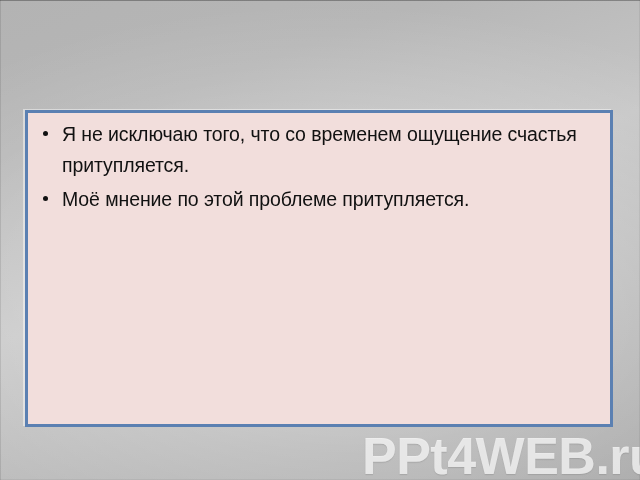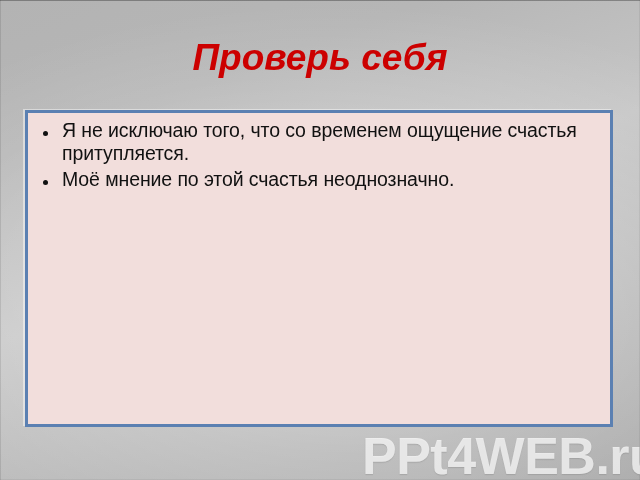--- a/index.html
+++ b/index.html
@@ -68,21 +68,21 @@
     list-style: none;
     margin: 0;
     padding: 6px 8px 0 8px;
   }
 
   .bullet-item {
     position: relative;
     padding-left: 26px;
     margin: 0 0 3px 0;
     font-size: 19.5px;
-    line-height: 23px;
+    line-height: 31px;
     color: #111111;
     letter-spacing: -0.1px;
   }
 
   .bullet-item .dot {
     position: absolute;
     left: 7px;
     top: 12px;
     width: 5px;
     height: 5px;
@@ -106,30 +106,29 @@
     letter-spacing: -0.5px;
     white-space: nowrap;
     text-shadow: 0 1px 1px rgba(120,120,120,0.30);
   }
 </style>
 </head>
 <body>
 
 <div id="slide">
 
-  <div id="title">Проверь себя</div>
 
   <div id="content-box">
     <ul id="bullet-list">
       <li class="bullet-item">
         <span class="dot"></span>
         <span class="bullet-text">Я не исключаю того, что со временем ощущение счастья притупляется.</span>
       </li>
       <li class="bullet-item">
         <span class="dot"></span>
-        <span class="bullet-text">Моё мнение по этой счастья неоднозначно.</span>
+        <span class="bullet-text">Моё мнение по этой проблеме притупляется.</span>
       </li>
     </ul>
   </div>
 
   <div id="watermark">PPt4WEB.ru</div>
 
 </div>
 
 </body></html>

